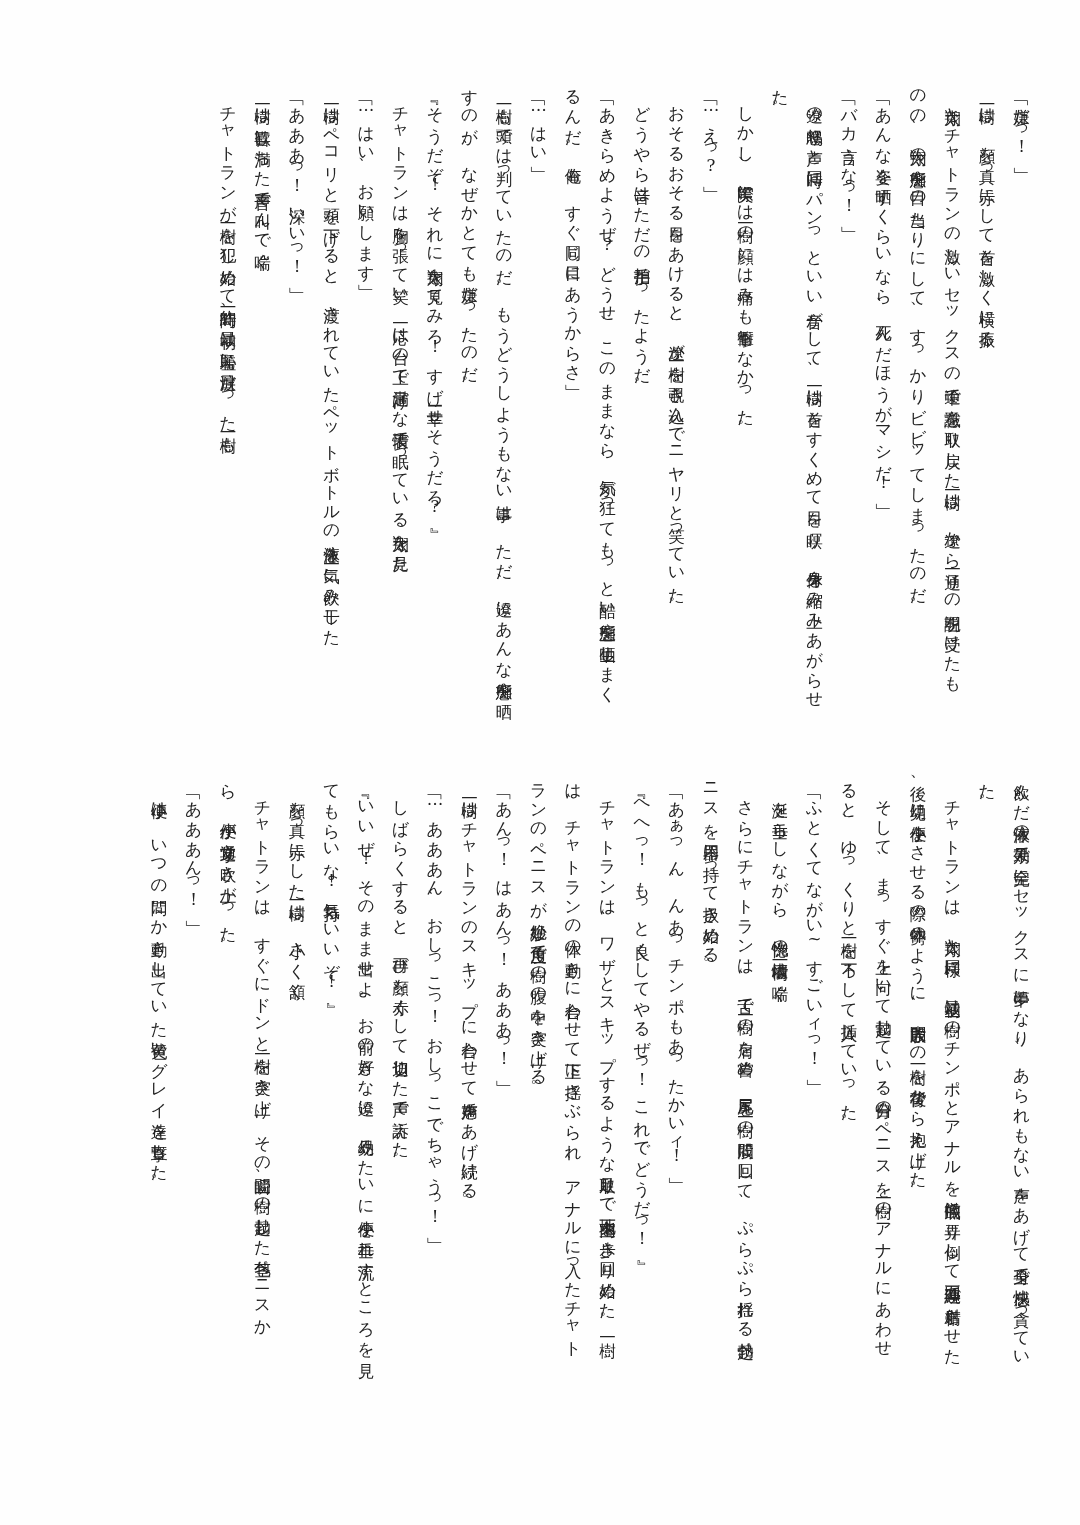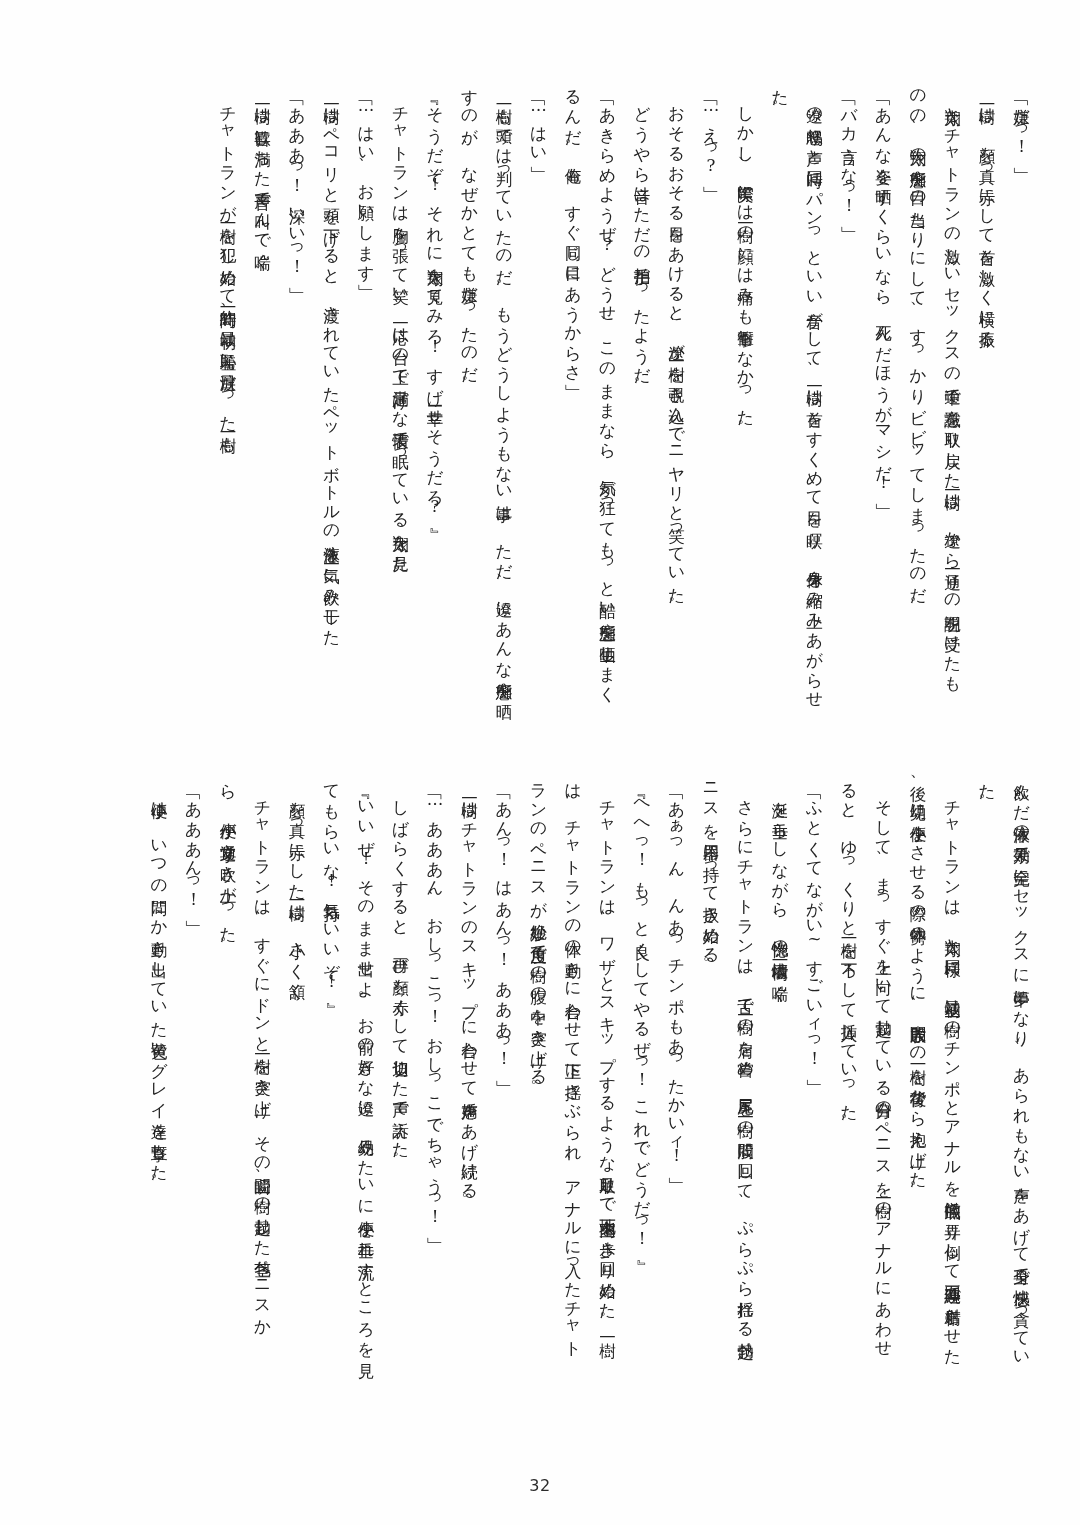--- a/index.html
+++ b/index.html
@@ -117,15 +117,14 @@
     <span class="vpara">一樹はチャトランのスキップに合わせて嬌声をあげ続ける。</span>
     <span class="vpara">「…あああん、おしっこっ!おしっこでちゃうっ!」</span>
     <span class="vpara">しばらくすると、再び顔を赤くして切迫した声で訴えた。</span>
     <span class="vpara">『いいぜ!そのまま出せよ。お前の好きな遼に、幼児みたいに小便を垂れ流すところを見てもらいな!気持ちいいぞ!』</span>
     <span class="vpara">顔を真っ赤にした一樹は、小さく頷く。</span>
     <span class="vpara">チャトランは、すぐにドンと一樹を突き上げ、その瞬間、一樹の勃起した包茎ペニスから、小便が文字通り吹き上がった。</span>
     <span class="vpara">「あああんっ!」</span>
     <span class="vpara">小便は、いつの間にか動き出していた黄色いグレイ達を直撃した。</span>
   </div>
 
-  <div id="folio">32</div>
 
 </div>
 
 </body></html>

